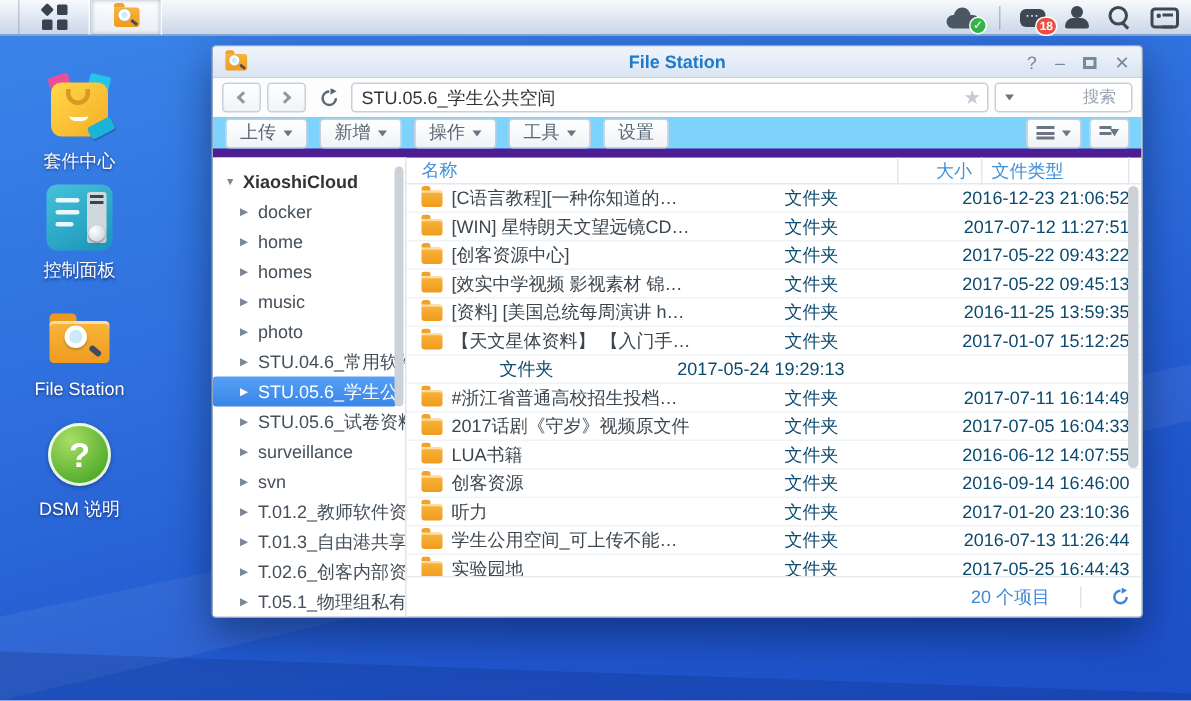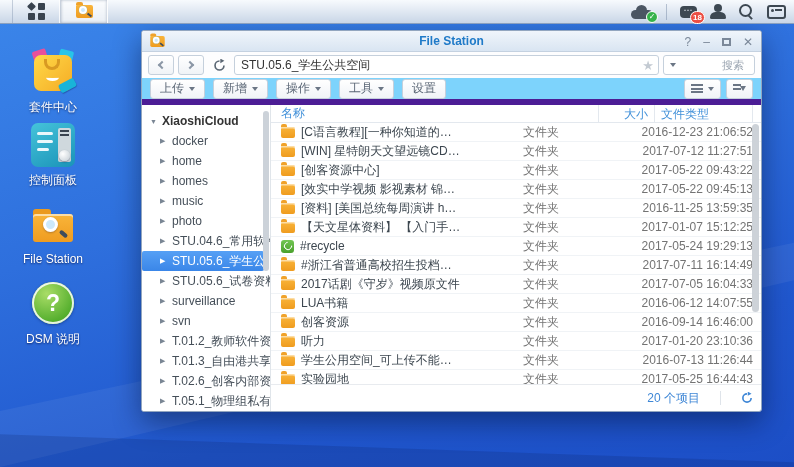--- a/index.html
+++ b/index.html
@@ -188,21 +188,21 @@
   .c-name { flex:1; min-width:0; padding-left:10px; display:flex; align-items:center; overflow:hidden; }
   .c-size { width:56px; flex:none; text-align:right; padding-right:6px; }
   .c-type { width:98px; flex:none; padding-left:6px; }
   .c-date { width:146px; flex:none; text-align:right; padding-right:8px; }
   .c-sliver { width:9px; flex:none; height:100%; }
   .lheader .c-size, .lheader .c-type, .lheader .c-date, .lheader .c-sliver {
     border-left:1px solid #e3e8ee; height:18px; line-height:18px; }
   .lbody { flex:1; overflow:hidden; position:relative; }
   .row { height:19px; display:flex; align-items:center; border-bottom:1px solid #f0f3f6;
     color:#3c464f; cursor:pointer; }
-  .row .c-type, .row .c-date { color:#737373; }
+  .row .c-type, .row .c-date { color:#0c4a6e; }
   .nm { overflow:hidden; white-space:nowrap; text-overflow:ellipsis; }
   .ficon { width:14px; height:11px; position:relative; display:inline-block;
     margin-right:6px; flex:none; }
   .ficon.folder { background:linear-gradient(#f9b43a,#ef9c1f); border-radius:1px 2px 2px 2px;
     box-shadow:inset 0 1.5px 0 rgba(255,255,255,.55); }
   .ficon.folder::before { content:''; position:absolute; top:-3px; left:0; width:6px; height:3px;
     background:#f0a22a; border-radius:2px 2px 0 0; }
   .ficon.recycle { height:13px; width:13px; background:linear-gradient(#72c653,#4aa02c);
     border-radius:3px; }
   .ficon.recycle::before { content:''; position:absolute; left:2.5px; top:2.5px; width:6px; height:6px;
@@ -499,24 +499,20 @@
           <div class="row">
             <div class="c-name">
               <span class="ficon folder"></span>
               <span class="nm">【天文星体资料】 【入门手册】</span>
             </div>
             <div class="c-size"></div>
             <div class="c-type">文件夹</div>
             <div class="c-date">2017-01-07 15:12:25</div>
           </div>
           <div class="row">
-            <div class="c-name">
-              <span class="ficon recycle"></span>
-              <span class="nm">#recycle</span>
-            </div>
             <div class="c-size"></div>
             <div class="c-type">文件夹</div>
             <div class="c-date">2017-05-24 19:29:13</div>
           </div>
           <div class="row">
             <div class="c-name">
               <span class="ficon folder"></span>
               <span class="nm">#浙江省普通高校招生投档及分数...</span>
             </div>
             <div class="c-size"></div>

